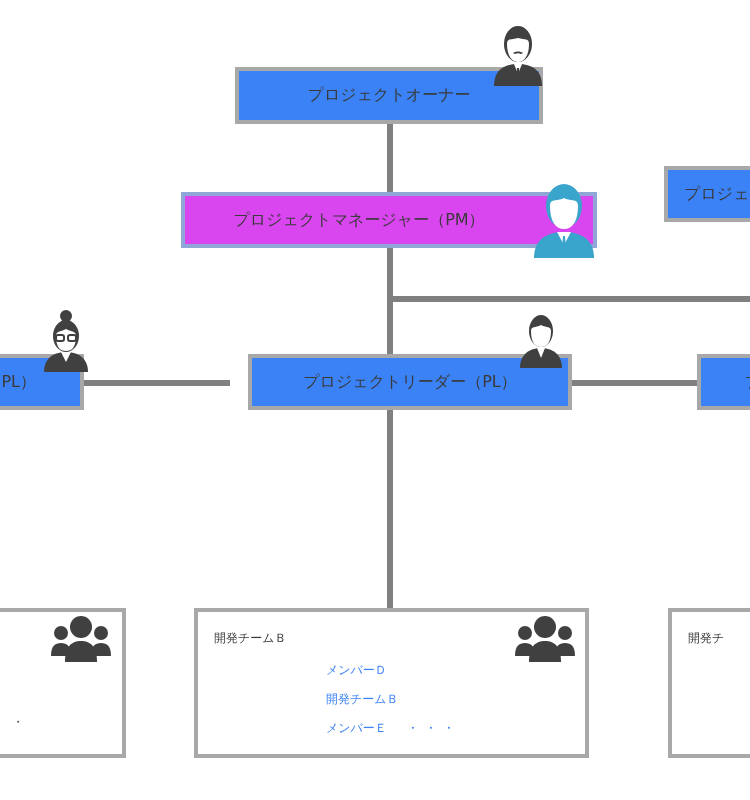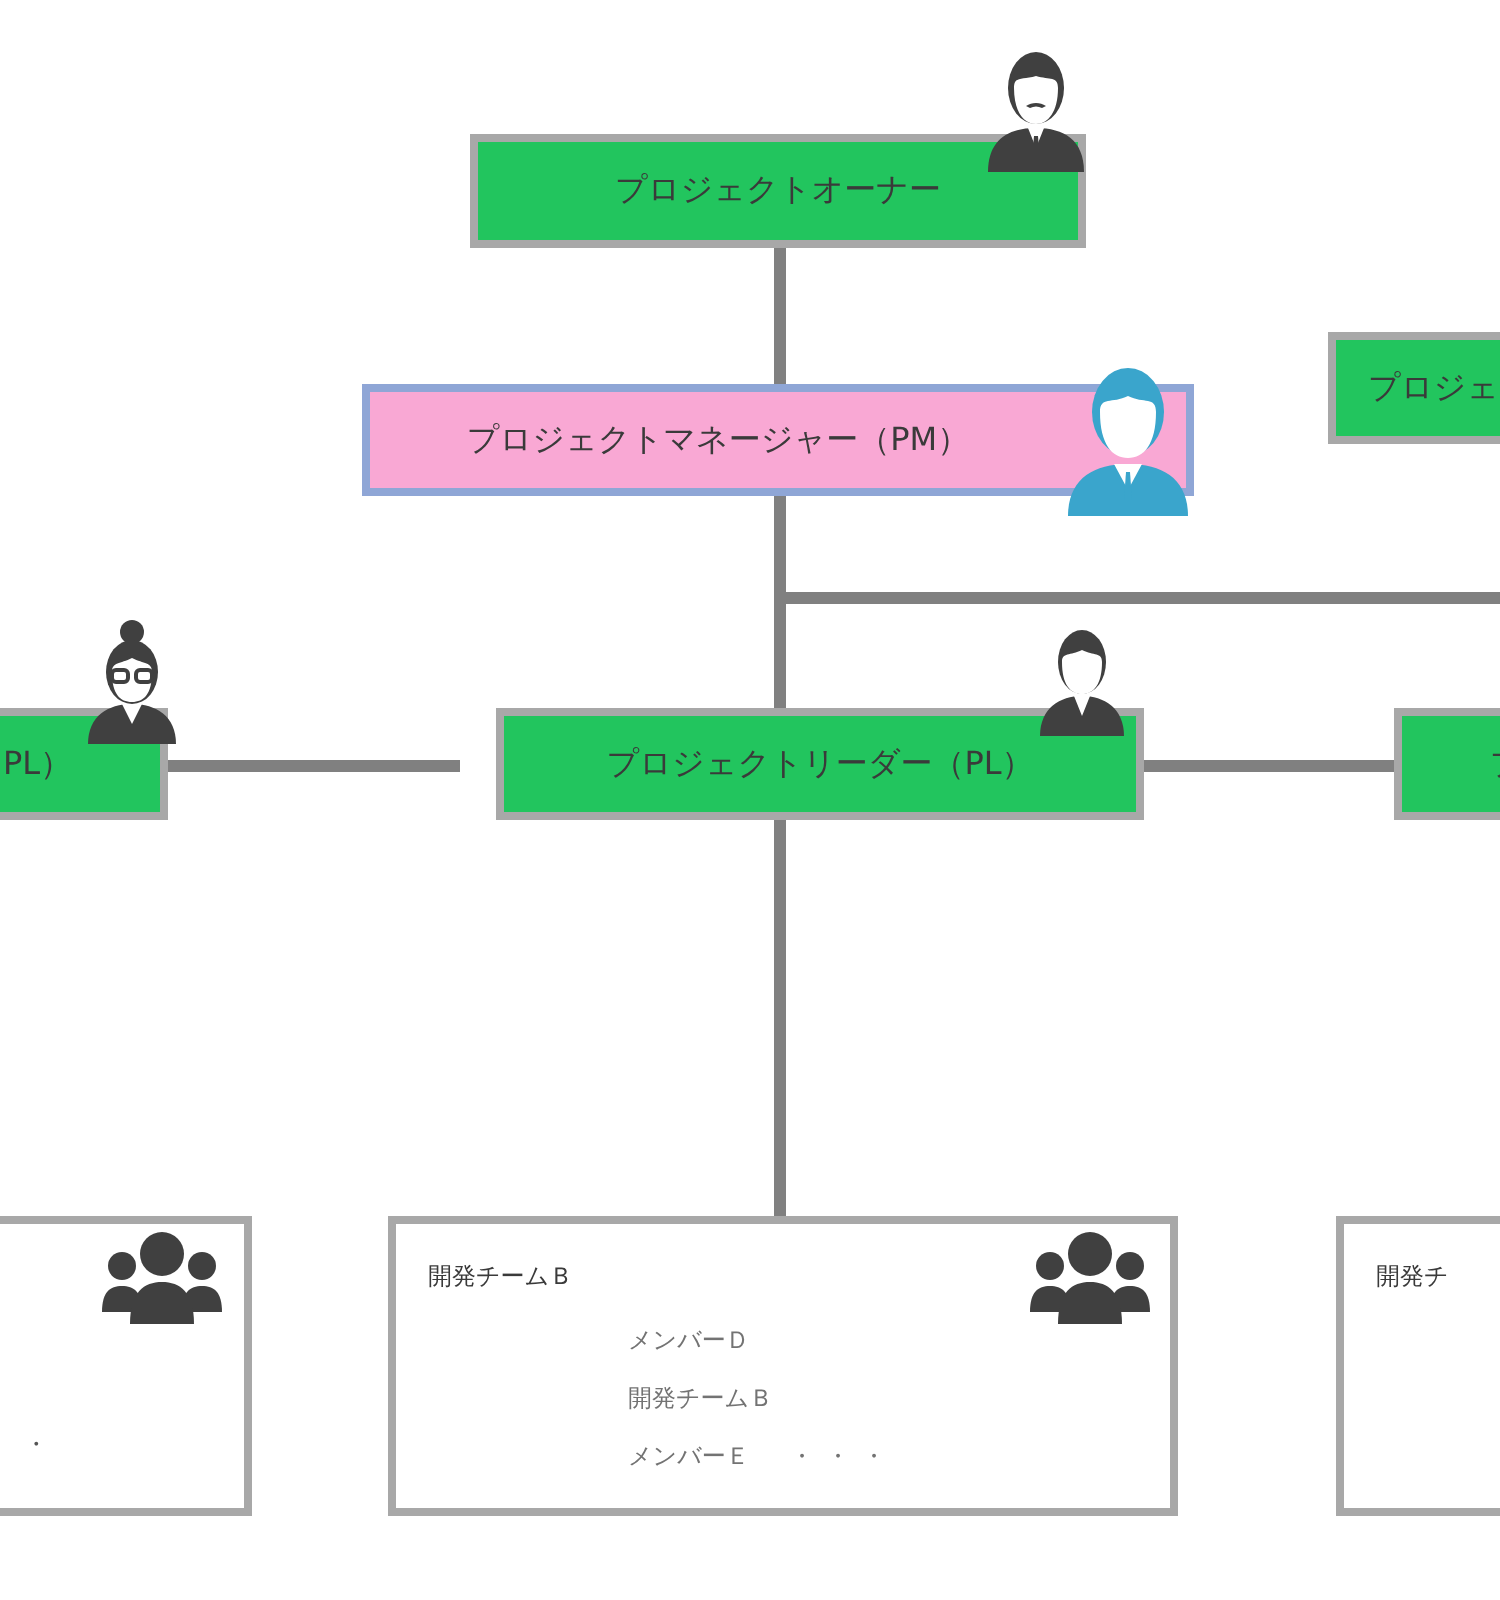--- a/index.html
+++ b/index.html
@@ -1,25 +1,25 @@
 <!DOCTYPE html>
 <html><head>
   <meta charset="utf-8">
   <style>
     html, body { margin: 0; padding: 0; background: #ffffff; }
     body { width: 750px; height: 800px; position: relative; overflow: hidden;
            font-family: "DejaVu Sans", "Liberation Sans", sans-serif; color: #333333; }
     .line { position: absolute; background: #808080; }
-    .box { position: absolute; box-sizing: border-box; border: 4px solid #a8a8a8; background: #22c55e;
+    .box { position: absolute; box-sizing: border-box; border: 4px solid #a8a8a8; background: #3b82f6;
            display: flex; align-items: center; justify-content: center; font-size: 16px; color: #3a3a3a; white-space: nowrap; }
-    .box.pm { background: #f9a8d4; border-color: #8fa6d6; }
+    .box.pm { background: #d946ef; border-color: #8fa6d6; }
     .icon { position: absolute; }
     .team { position: absolute; box-sizing: border-box; border: 4px solid #a8a8a8; background: #fff; font-size: 12px; color: #3a3a3a; }
     .team .t-title { position: absolute; left: 16px; top: 18px; white-space: nowrap; }
-    .team .t-members { position: absolute; left: 116px; top: 44px; line-height: 29px; white-space: nowrap; color: #737373; }
+    .team .t-members { position: absolute; left: 128px; top: 44px; line-height: 29px; white-space: nowrap; color: #3b82f6; }
     .team .dots { margin-left: 20px; letter-spacing: 6px; }
   </style>
 </head>
 <body>
 
 <div class="line" style="left:387px;top:122px;width:6px;height:72px;"></div>
 <div class="line" style="left:387px;top:246px;width:6px;height:108px;"></div>
 <div class="line" style="left:393px;top:296px;width:357px;height:6px;"></div>
 <div class="line" style="left:83px;top:380px;width:147px;height:6px;"></div>
 <div class="line" style="left:551px;top:380px;width:148px;height:6px;"></div>

